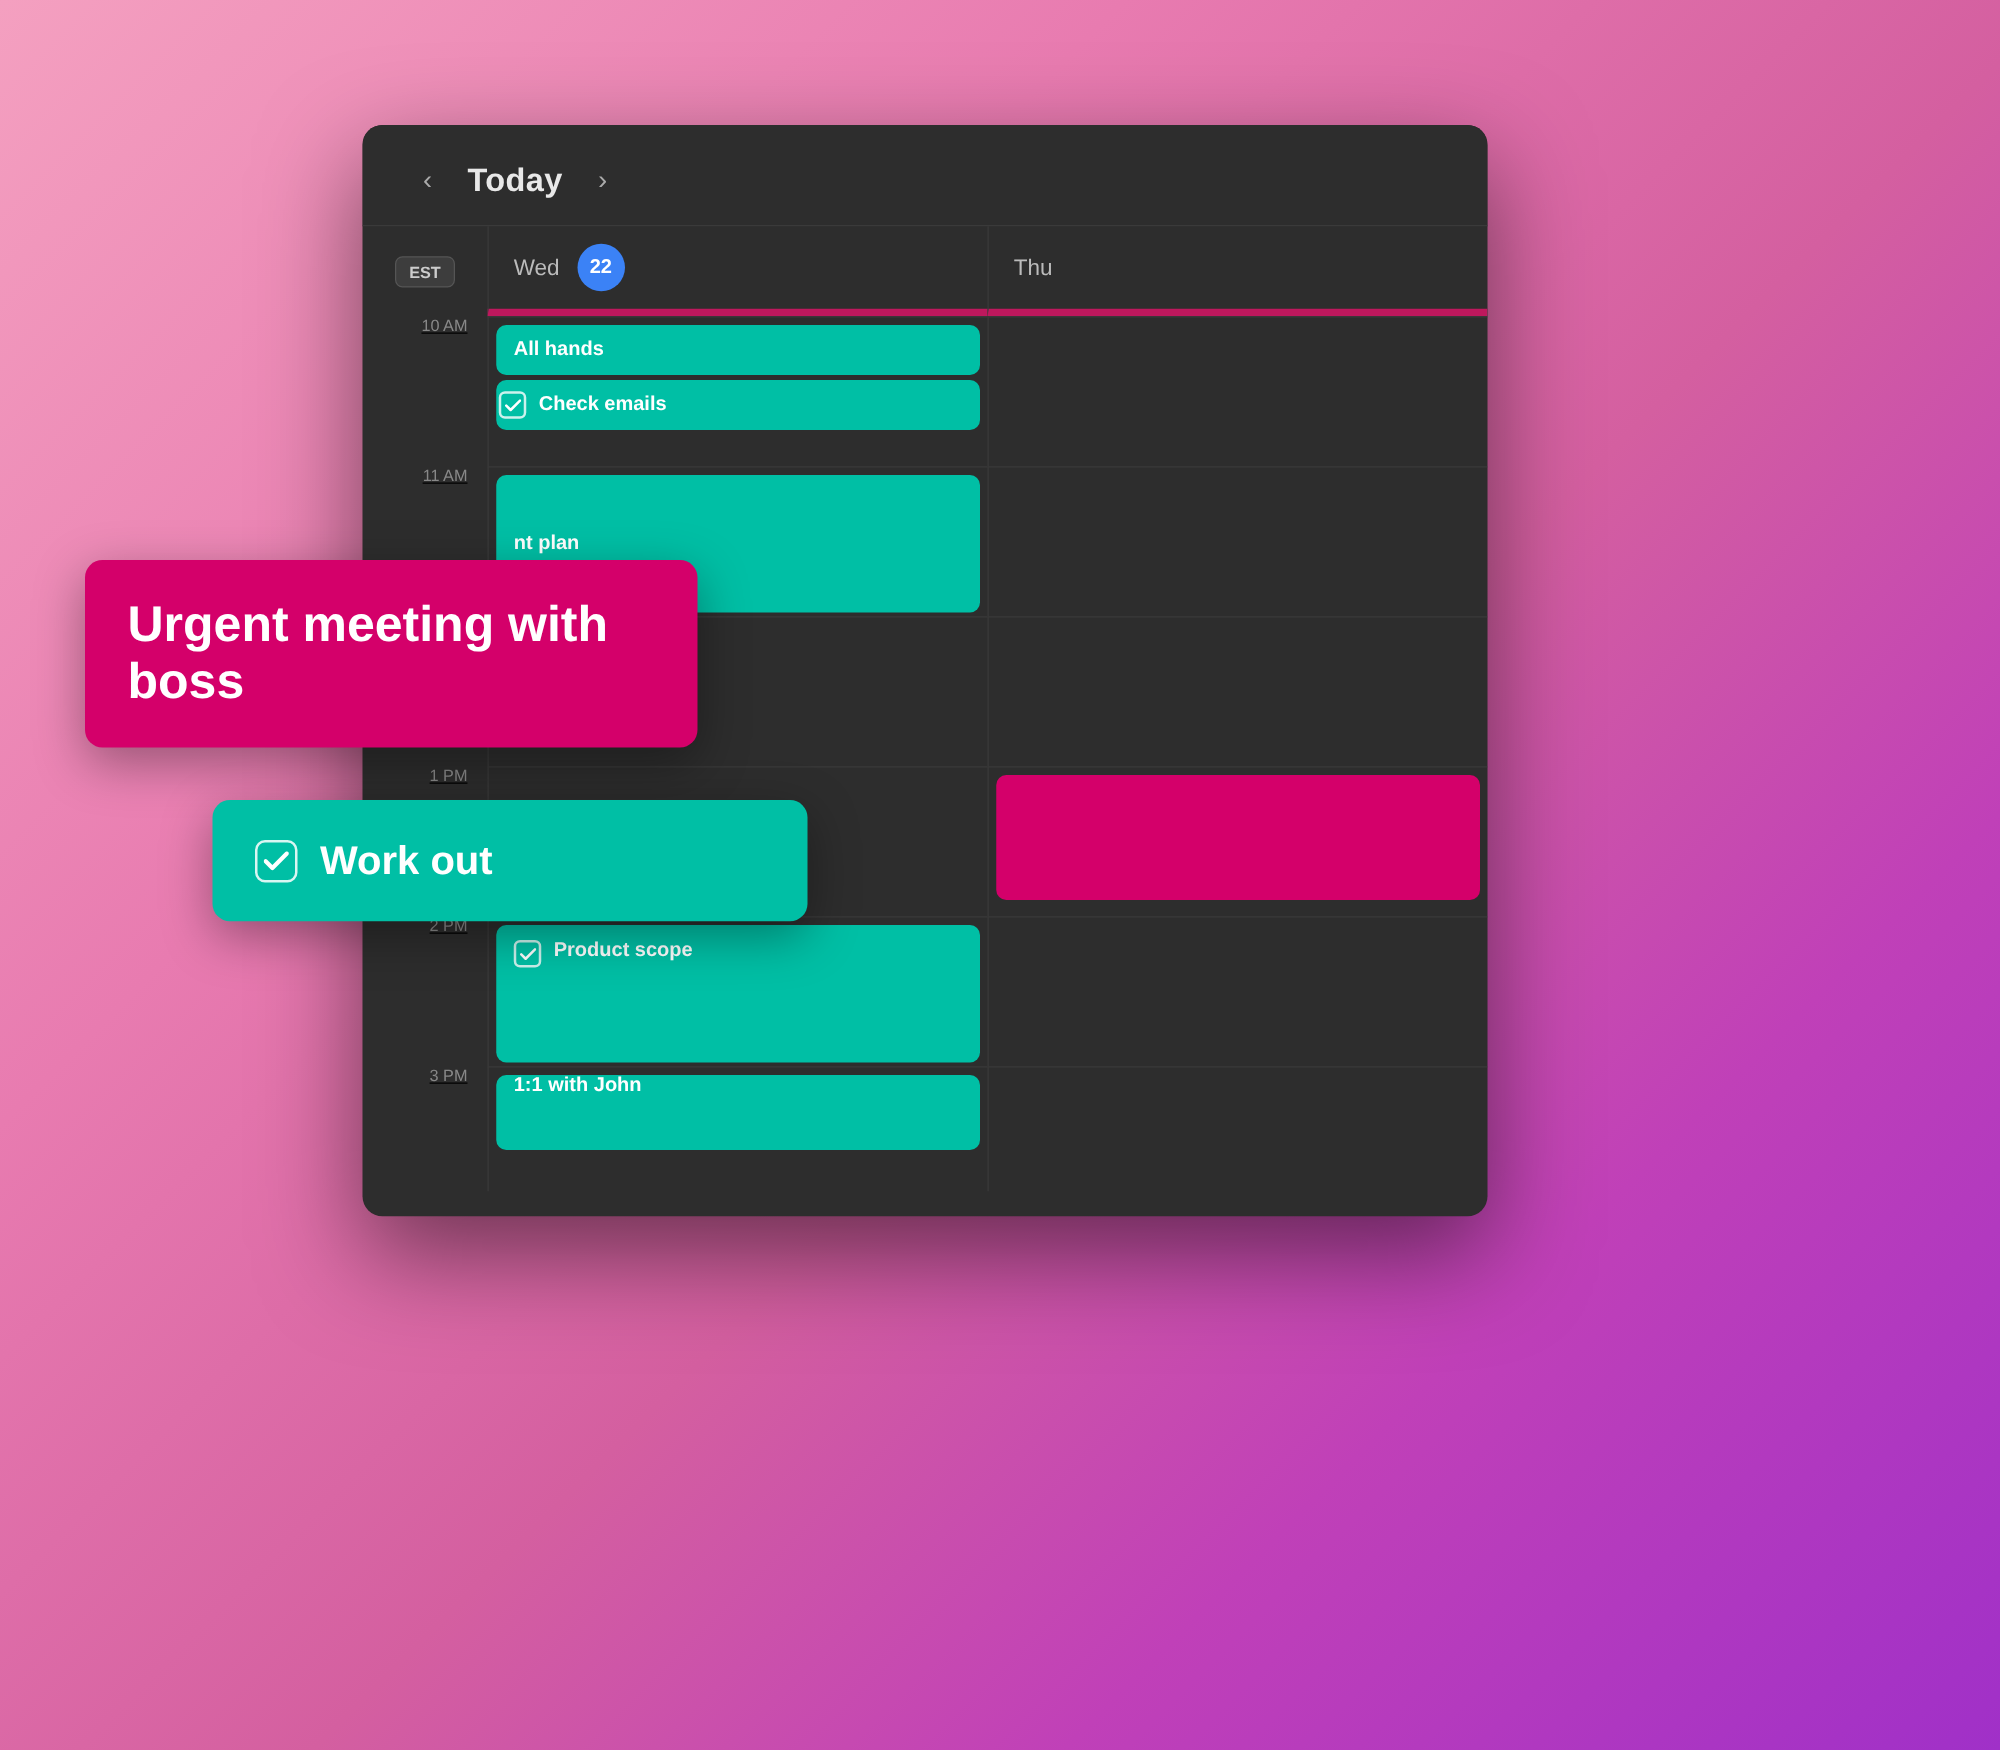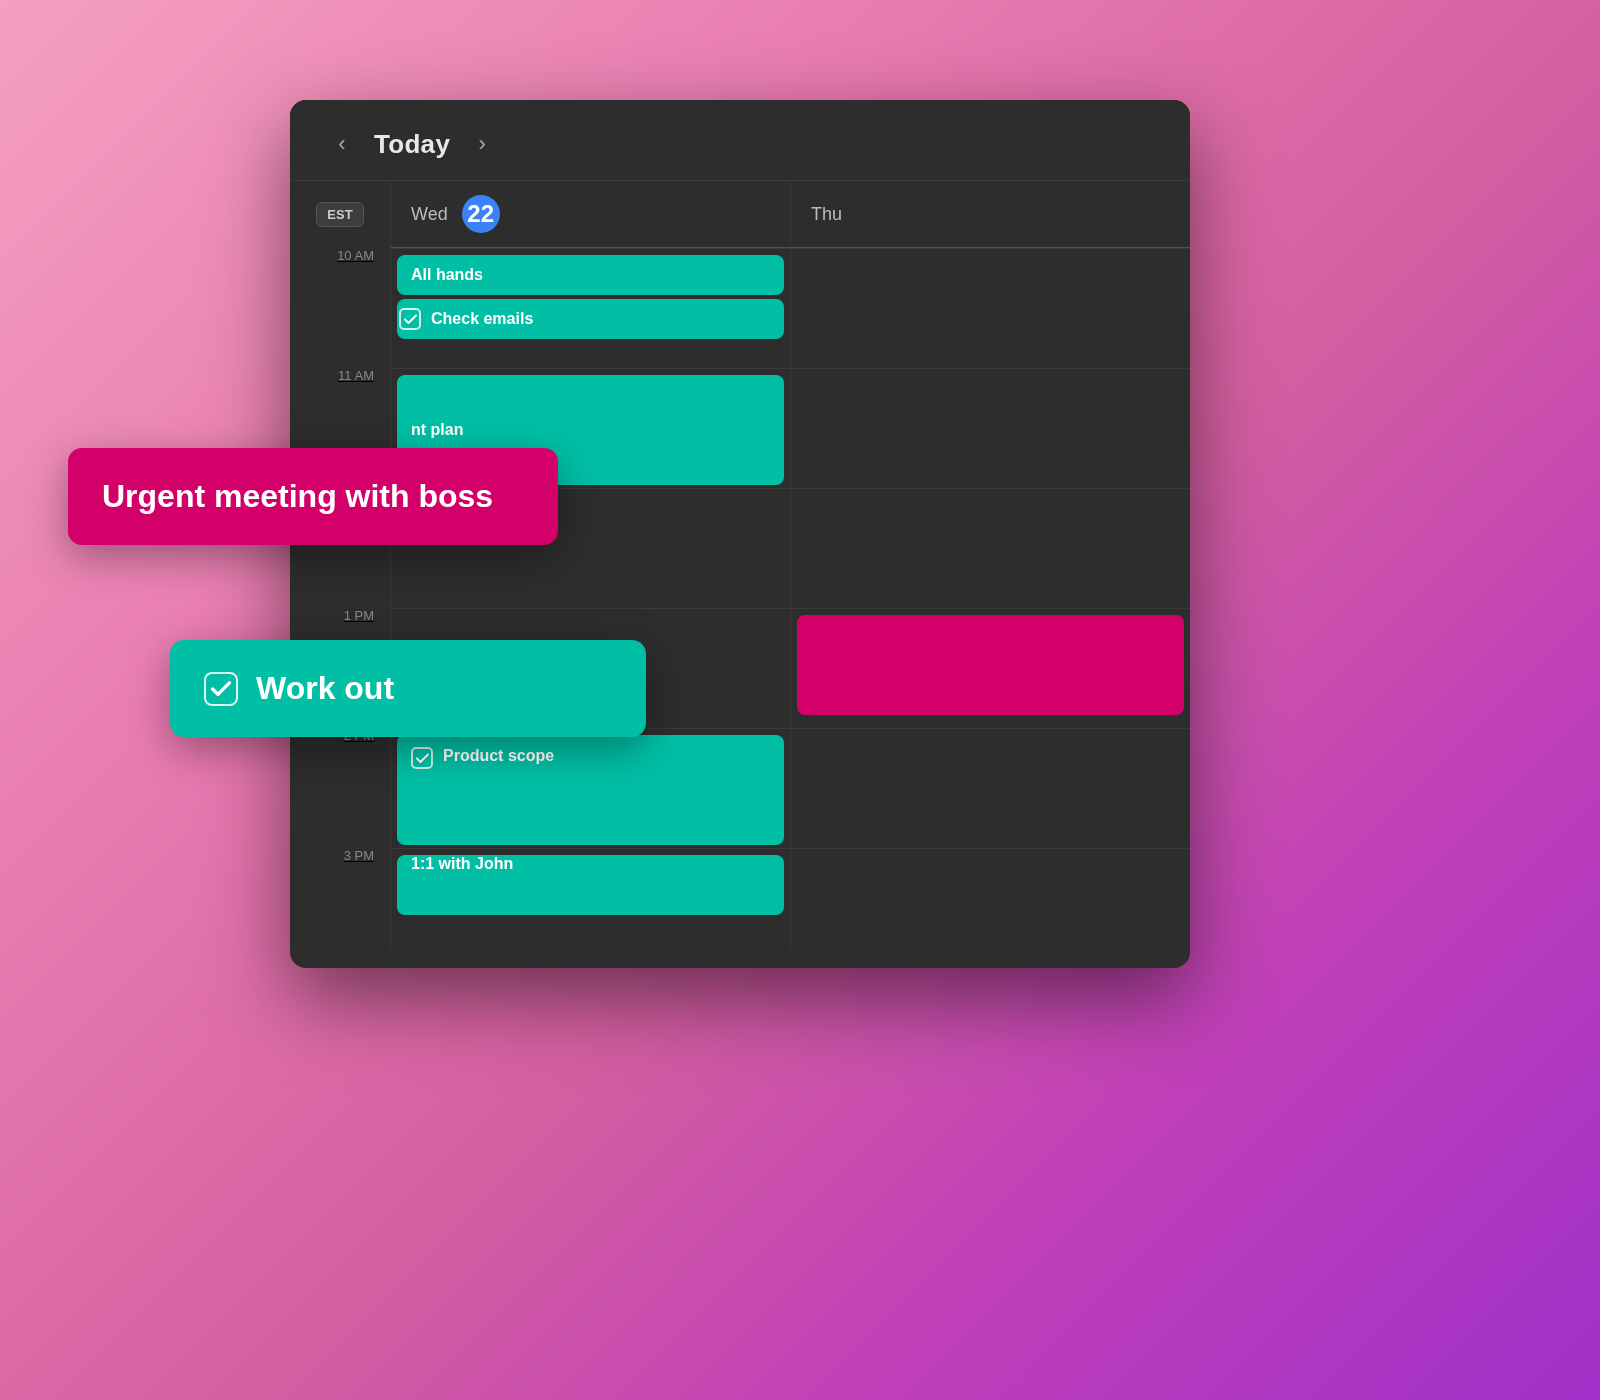--- a/index.html
+++ b/index.html
@@ -68,36 +68,36 @@
       font-weight: 600;
       padding: 4px 10px;
     }
 
     .day-header {
       padding: 14px 20px;
       display: flex;
       align-items: center;
       gap: 14px;
       border-left: 1px solid #3a3a3a;
-      border-bottom: 1px solid #be185d;
+      border-bottom: 6px solid #be185d;
     }
 
     .day-name {
       font-size: 18px;
       font-weight: 500;
       color: #bbb;
     }
 
     .day-number-badge {
       width: 38px;
       height: 38px;
       border-radius: 50%;
       background: #3b82f6;
       color: white;
-      font-size: 24px;
+      font-size: 16px;
       font-weight: 700;
       display: flex;
       align-items: center;
       justify-content: center;
     }
 
     .time-label-cell {
       padding: 0 16px;
       position: relative;
       height: 120px;
@@ -227,21 +227,21 @@
       width: 490px;
       background: #d4006a;
       border-radius: 14px;
       padding: 30px 34px;
       box-shadow: 0 12px 40px rgba(0,0,0,0.35);
       z-index: 10;
     }
 
     .floating-urgent-text {
       color: white;
-      font-size: 32px;
+      font-size: 40px;
       font-weight: 700;
     }
 
     .floating-workout {
       position: absolute;
       top: 640px;
       left: 170px;
       width: 476px;
       background: #00bfa5;
       border-radius: 14px;

